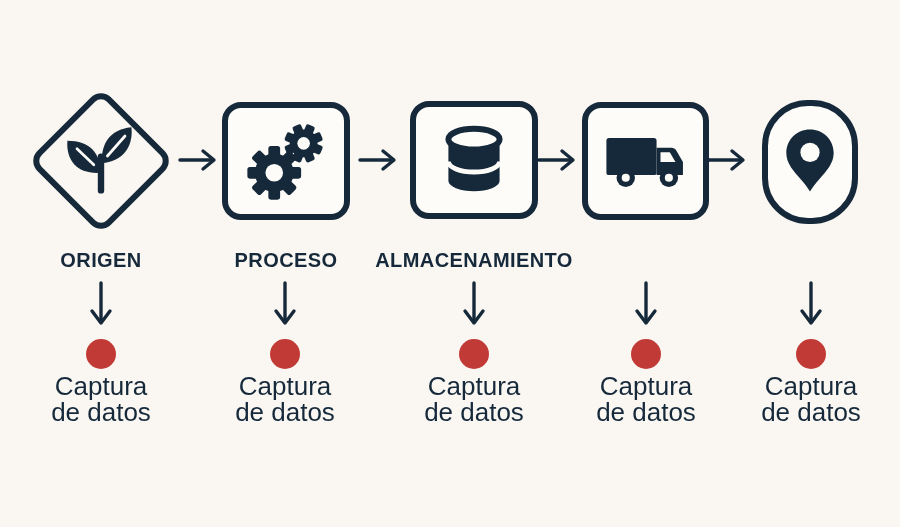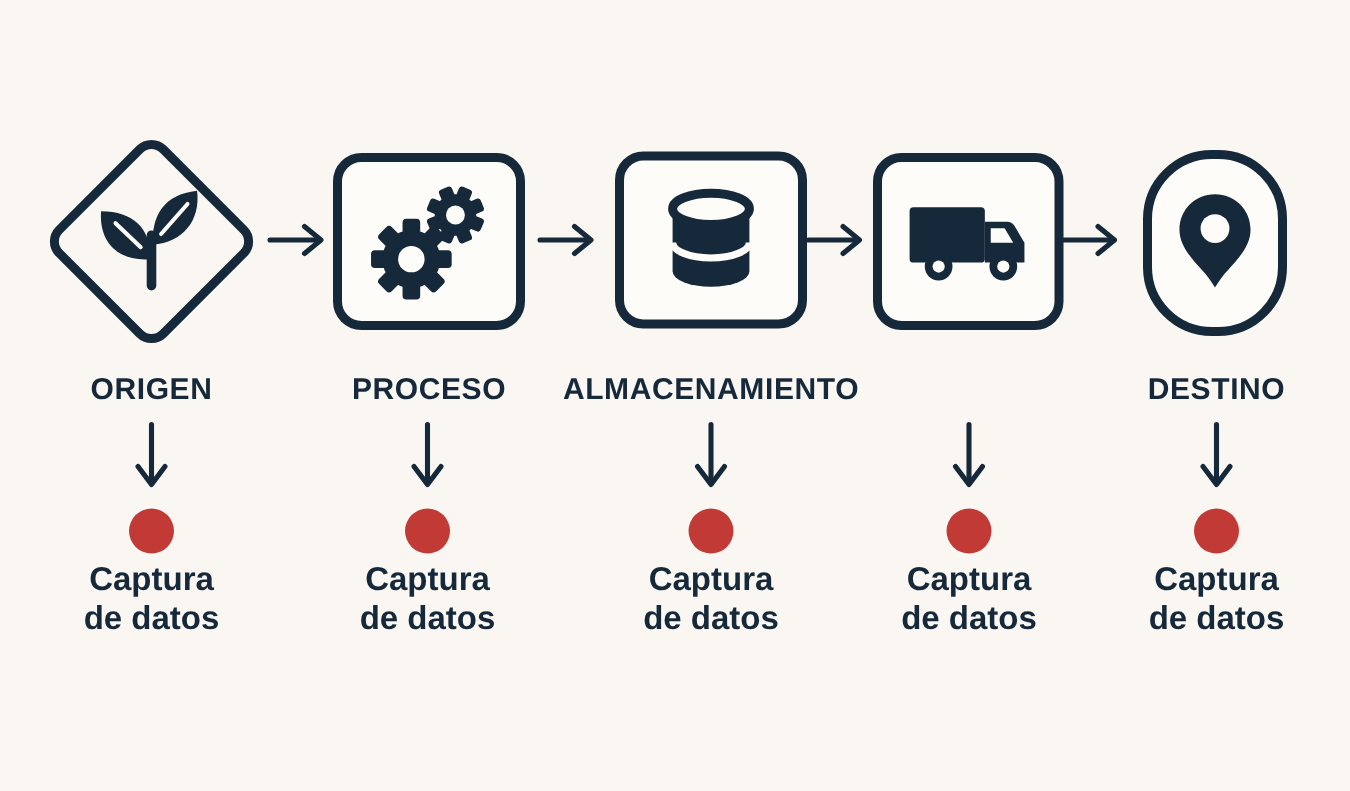--- a/index.html
+++ b/index.html
@@ -45,21 +45,21 @@
   
   .stage-label{
     position:absolute;top:249px;
     transform:translateX(-50%);
     font-size:20px;font-weight:bold;color:var(--ink);
     letter-spacing:.4px;white-space:nowrap;
   }
   .capture-text{
     position:absolute;top:373px;
     transform:translateX(-50%);
-    font-size:22px;font-weight:bold;color:var(--ink);
+    font-size:26px;font-weight:normal;color:var(--ink);
     line-height:26px;text-align:center;white-space:nowrap;
   }
   .dot{
     position:absolute;top:339px;width:30px;height:30px;
     border-radius:50%;background:var(--accent);
   }
   .h-arrow{position:absolute;top:147px;width:44px;height:26px;}
   .v-arrow{position:absolute;top:281px;width:26px;height:50px;}
 </style>
 </head>
@@ -146,21 +146,20 @@
       <path class="arrow-path" d="M25 4 L36 13 L25 22"></path>
   </svg>
   <svg class="h-arrow" style="left:707px" viewBox="0 0 44 26">
     <path class="arrow-path" d="M2 13 H34"></path>
       <path class="arrow-path" d="M25 4 L36 13 L25 22"></path>
   </svg>
 
   <div class="stage-label" style="left:101px">ORIGEN</div>
   <div class="stage-label" style="left:474px">ALMACENAMIENTO</div>
   <div class="stage-label" style="left:286px">PROCESO</div>
-  <div class="stage-label" style="left:811px">DESTINO</div>
 
   <svg class="v-arrow" style="left:88px" viewBox="0 0 26 50">
     <path class="arrow-path" d="M13 2 V38"></path>
       <path class="arrow-path" d="M4 30 L13 42 L22 30"></path>
   </svg>
   <svg class="v-arrow" style="left:272px" viewBox="0 0 26 50">
     <path class="arrow-path" d="M13 2 V38"></path>
       <path class="arrow-path" d="M4 30 L13 42 L22 30"></path>
   </svg>
   <svg class="v-arrow" style="left:461px" viewBox="0 0 26 50">

